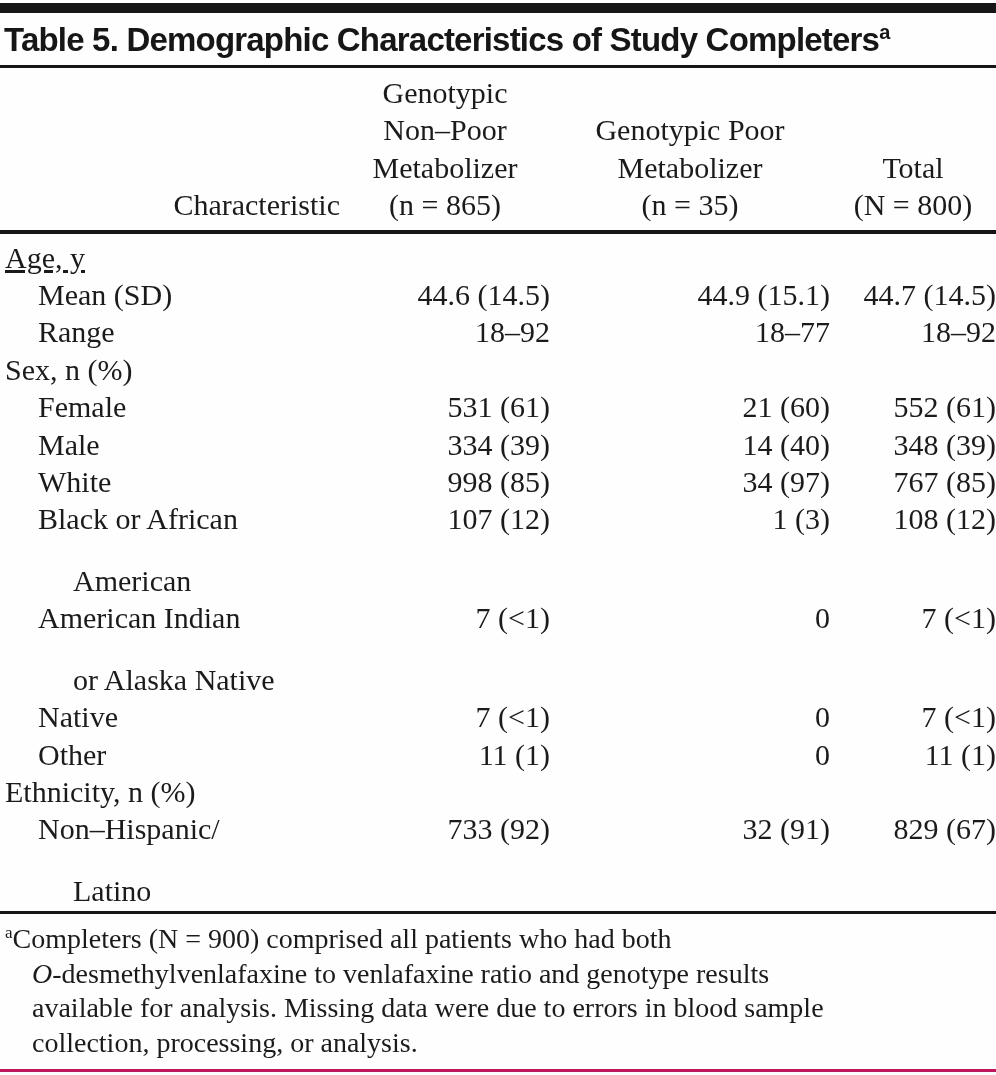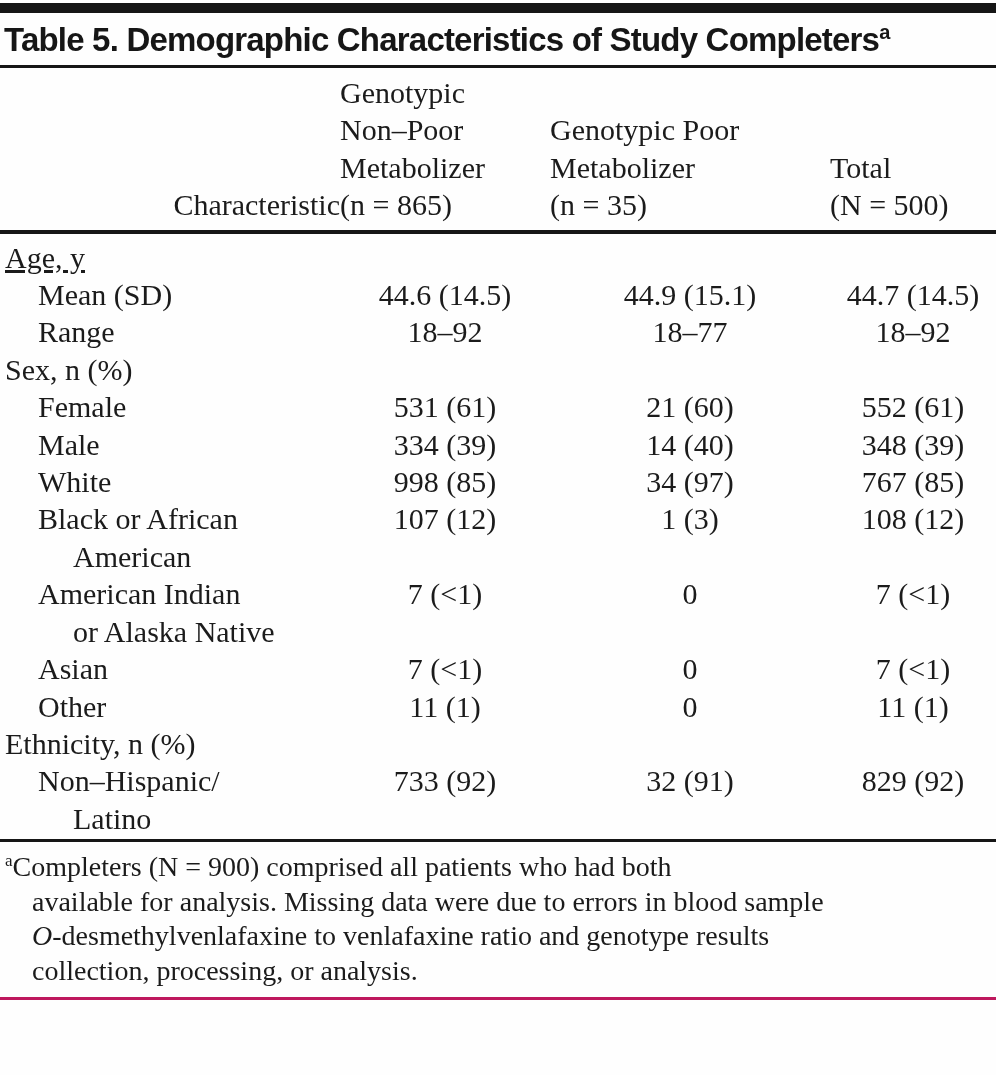--- a/index.html
+++ b/index.html
@@ -45,36 +45,36 @@
     line-height: 37.4px;
   }
   col.c1 { width: 340px; }
   col.c2 { width: 210px; }
   col.c3 { width: 280px; }
   col.c4 { width: auto; }
 
   thead th {
     font-weight: normal;
     vertical-align: bottom;
-    text-align: left;
+    text-align: center;
     padding: 6px 0 6px 0;
     border-bottom: 4px solid #161616;
     white-space: nowrap;
   }
   thead th.char-col { text-align: right; padding-left: 5px; }
 
   tbody td {
     vertical-align: top;
-    text-align: center;
+    text-align: right;
     white-space: nowrap;
   }
   tbody tr:first-child td { padding-top: 5px; text-decoration: underline; }
   td.label-cell { text-align: left; padding-left: 5px; }
   .indent-1 { padding-left: 33px; }
-  .indent-2 { padding-left: 68px; }
+  .indent-2 { padding-left: 68px; margin-top: 24px; }
 
   .footnote {
     margin-top: 2px;
     border-top: 3px solid #161616;
     border-bottom: 3px solid #be185d;
     padding: 8px 6px 9px 5px;
     font-size: 28px;
     line-height: 34.5px;
   }
   .footnote .fn-line { white-space: nowrap; }
@@ -114,21 +114,21 @@
           <div>Metabolizer</div>
           <div>(n = 865)</div>
         </th>
         <th>
           <div>Genotypic Poor</div>
           <div>Metabolizer</div>
           <div>(n = 35)</div>
         </th>
         <th>
           <div>Total</div>
-          <div>(N = 500)</div>
+          <div>(N = 800)</div>
         </th>
       </tr>
     </thead>
     <tbody>
 
       <tr>
         <td class="label-cell">Age, y</td>
         <td></td>
         <td></td>
         <td></td>
@@ -202,21 +202,21 @@
           <div class="indent-1">American Indian</div>
           <div class="indent-2">or Alaska Native</div>
         </td>
         <td>7 (&lt;1)</td>
         <td>0</td>
         <td>7 (&lt;1)</td>
       </tr>
 
       <tr>
         <td class="label-cell">
-            <div class="indent-1">Asian</div>
+            <div class="indent-1">Native</div>
           </td>
         <td>7 (&lt;1)</td>
         <td>0</td>
         <td>7 (&lt;1)</td>
       </tr>
 
       <tr>
         <td class="label-cell">
             <div class="indent-1">Other</div>
           </td>
@@ -233,26 +233,26 @@
       </tr>
 
 
       <tr>
         <td class="label-cell">
           <div class="indent-1">Non–Hispanic/</div>
           <div class="indent-2">Latino</div>
         </td>
         <td>733 (92)</td>
         <td>32 (91)</td>
-        <td>829 (92)</td>
+        <td>829 (67)</td>
       </tr>
 
     </tbody>
   </table>
 
   <div class="footnote">
     <div class="fn-line"><sup>a</sup><span>Completers (N = 900) comprised all patients who had both</span></div>
+    <div class="fn-line fn-cont"><i>O</i><span>-desmethylvenlafaxine to venlafaxine ratio and genotype results</span></div>
     <div class="fn-line fn-cont">available for analysis. Missing data were due to errors in blood sample</div>
-    <div class="fn-line fn-cont"><i>O</i><span>-desmethylvenlafaxine to venlafaxine ratio and genotype results</span></div>
     <div class="fn-line fn-cont">collection, processing, or analysis.</div>
   </div>
 
 </div>
 
 </body></html>

